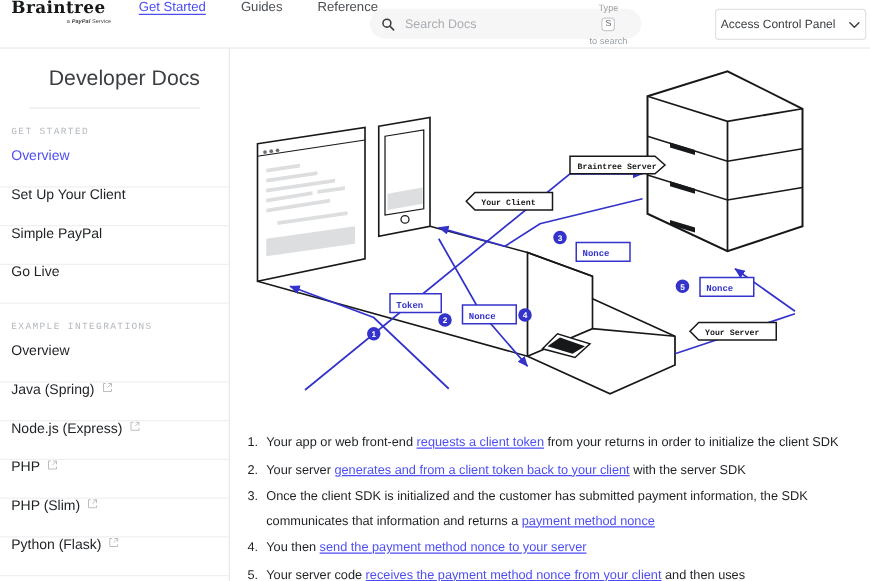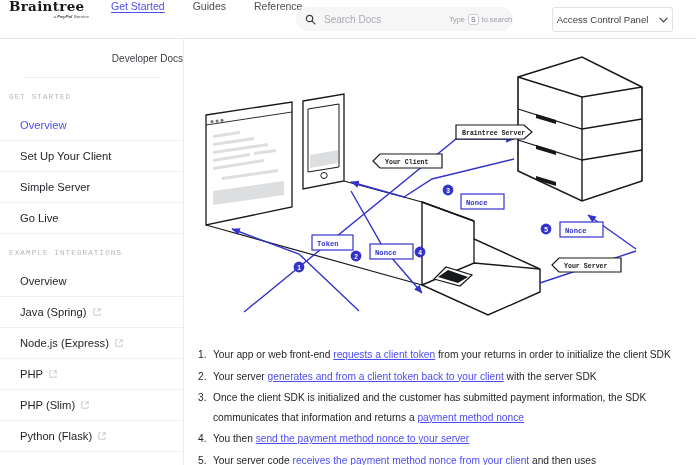--- a/index.html
+++ b/index.html
@@ -45,57 +45,57 @@
     background: #f6f6f7; display: flex; align-items: center;
   }
   .search-icon { margin-left: 9px; width: 11px; height: 11px; display:block; }
   .search-input {
     border: 0; background: transparent; outline: none;
     font-family: "Liberation Sans", sans-serif;
     font-size: 10px; color: #3b3f43; margin-left: 6px; width: 96px;
   }
   .search-input::placeholder { color: #a9adb2; }
   .search-hint {
-    margin-left: auto; margin-right: 1px; display: flex;
-    align-items: center; font-size: 7.4px; color: #9aa0a6; gap: 3px;
+    margin-left: auto; margin-right: 11px; display: flex;
+    align-items: center; font-size: 7.4px; color: #9aa0a6; gap: 3px; flex-direction: column;
   }
   .kbd {
     border: 1px solid #c9cdd2; border-radius: 3px; background:#fff;
     min-width: 10px; height: 11px; display: inline-flex;
     align-items: center; justify-content: center;
     font-size: 7px; color: #5a5f64; padding: 0 2px;
   }
 
   .acp {
-    position: absolute; right: 23px; top: 7px;
+    position: absolute; right: 3px; top: 7px;
     height: 25px; width: 121px; border: 1px solid #e0e2e5; border-radius: 3px;
     background: #fff; display: flex; align-items: center;
     justify-content: center; gap: 11px;
     font-size: 9.6px; color: #3b3f43; cursor: pointer;
   }
 
   
   .sidebar {
     position: absolute; left: 0; top: 39px; width: 184px; height: 426px;
     background: #fff; border-right: 1px solid #eaeaec; overflow: hidden;
   }
   .sb-title {
-    text-align: right; font-size: 10px; color: #3b3f43;
+    text-align: center; font-size: 17px; color: #3b3f43;
     padding: 14px 0 13px 16px;
   }
   .sb-rule { height:1px; background:#ececee; margin: 0 23px; }
   .sb-group {
     font-family: "Liberation Mono", monospace;
     font-size: 7.6px; letter-spacing: 1.1px; color: #b4b8bd;
     padding: 15px 0 9px 9px; text-transform: uppercase;
   }
   .sb-item {
-    display: flex; align-items: center; gap: 6px;
+    display: flex; gap: 6px;
     font-size: 11.2px; color: #1d2024; height: 31px;
-    padding-left: 20px; border-bottom: 1px solid #f0f0f2;
+    padding-left: 9px; border-bottom: 1px solid #f0f0f2;
     cursor: pointer;
   }
   .sb-item.active { color: #4d4df5; }
   .ext-icon { width: 8px; height: 8px; opacity: .45; display:block; }
 
   
   .main {
     position: absolute; left: 184px; top: 39px;
     width: 512px; height: 426px; background: #fff; overflow: hidden;
   }
@@ -154,21 +154,21 @@
   <div class="sb-rule"></div>
 
   <div class="sb-group">GET STARTED</div>
   <div class="sb-item active">
     <span>Overview</span>
   </div>
   <div class="sb-item">
     <span>Set Up Your Client</span>
   </div>
   <div class="sb-item">
-    <span>Simple Server</span>
+    <span>Simple PayPal</span>
   </div>
   <div class="sb-item">
     <span>Go Live</span>
   </div>
 
   <div class="sb-group">EXAMPLE INTEGRATIONS</div>
   <div class="sb-item">
     <span>Overview</span>
   </div>
   <div class="sb-item">

